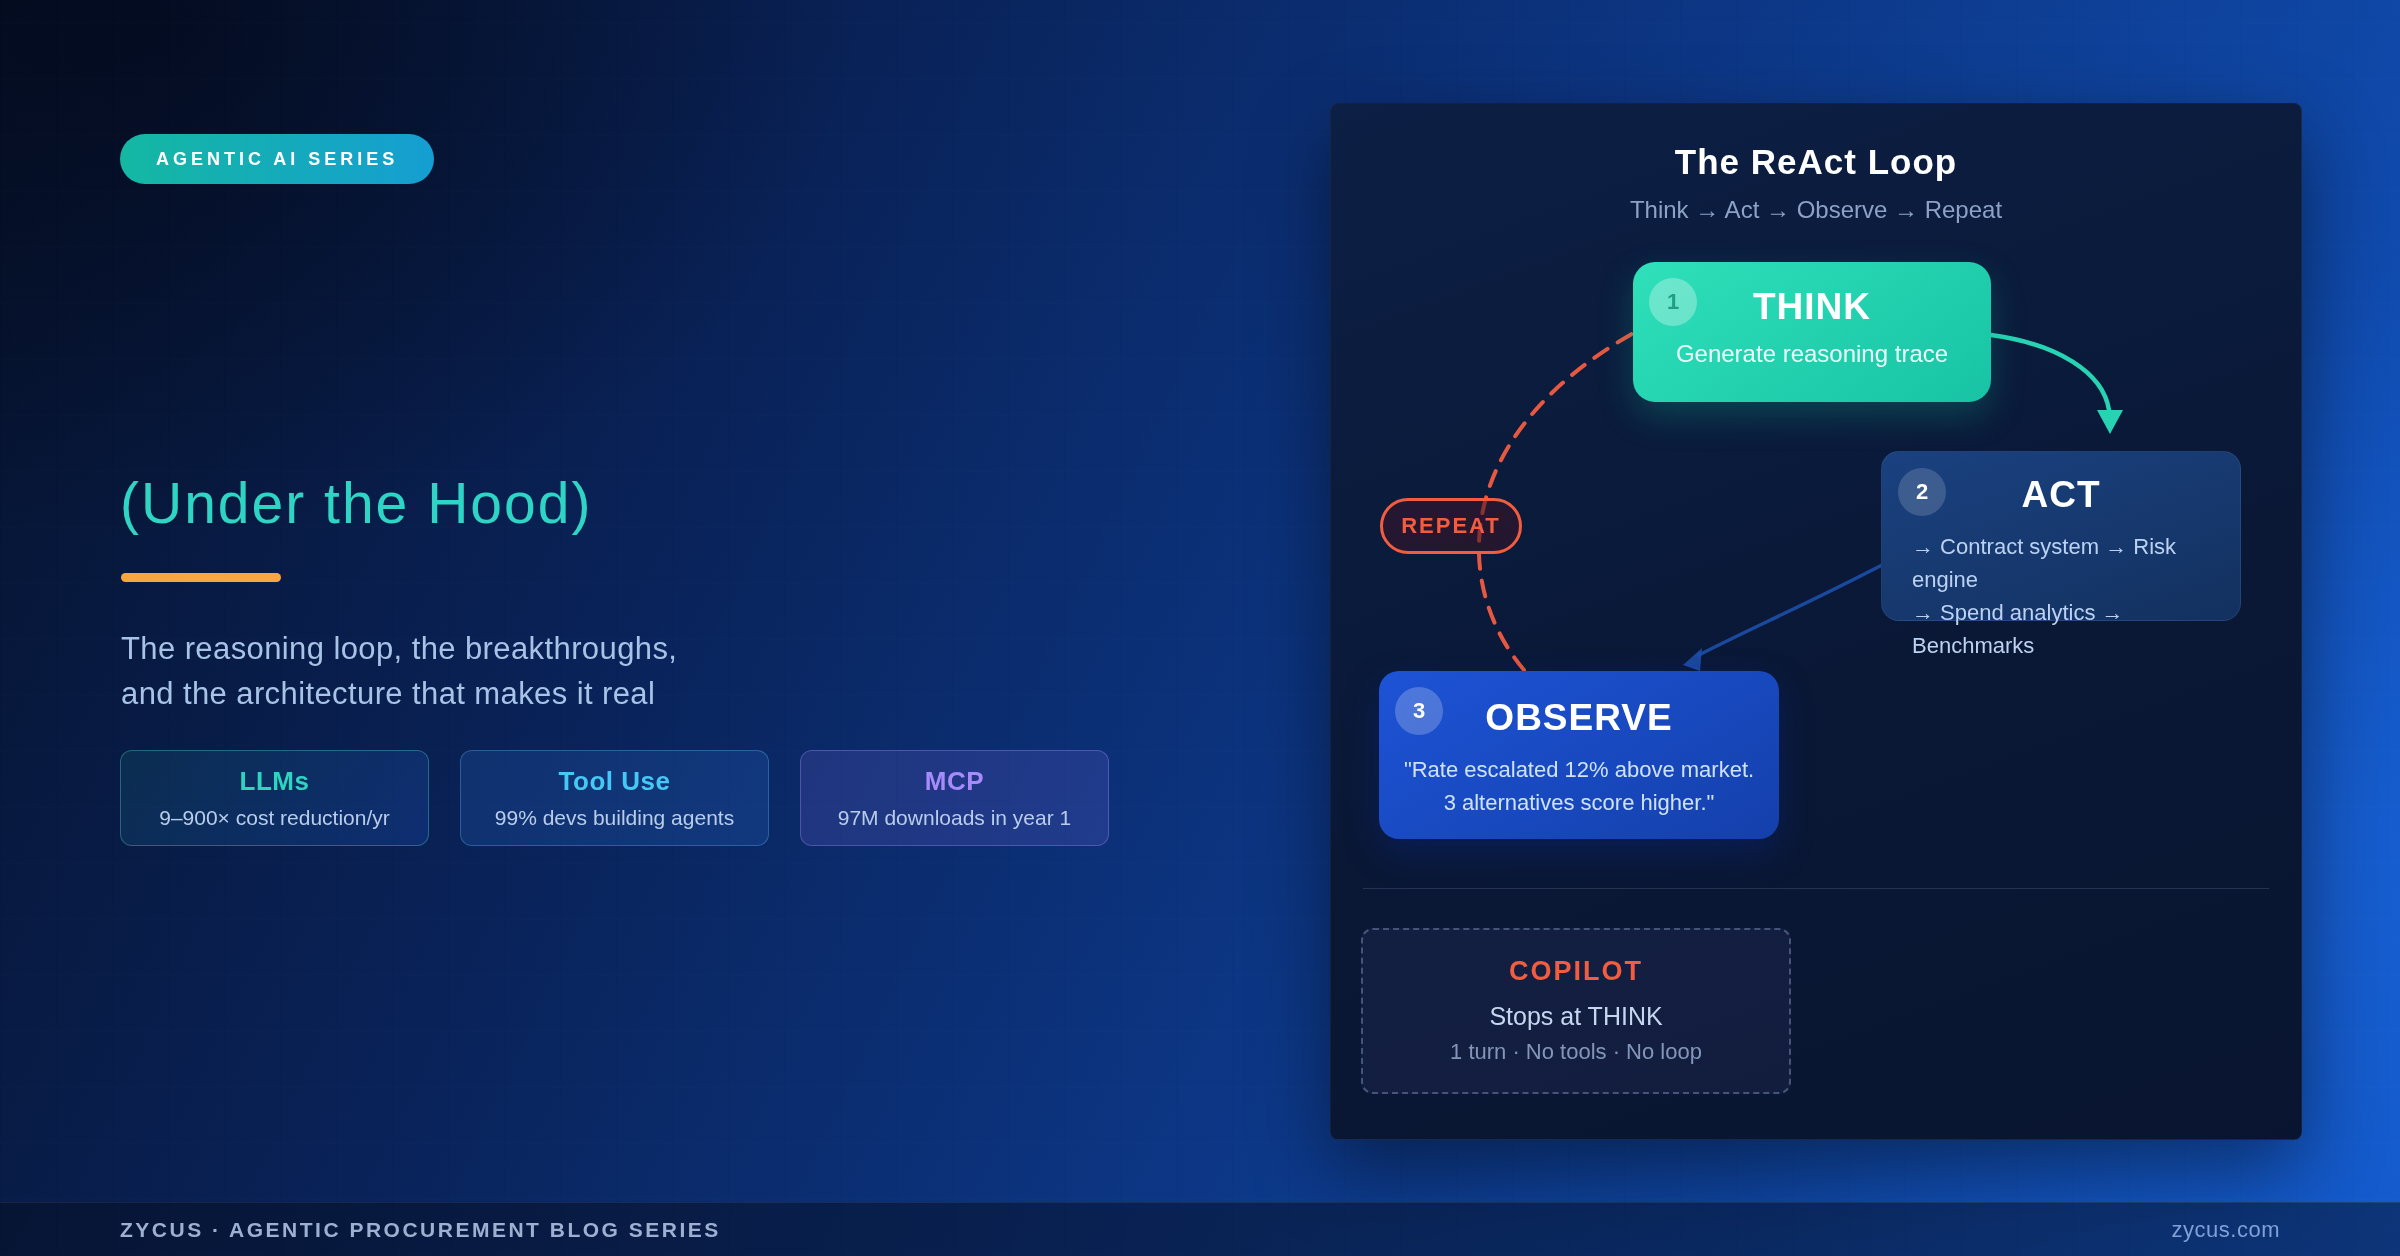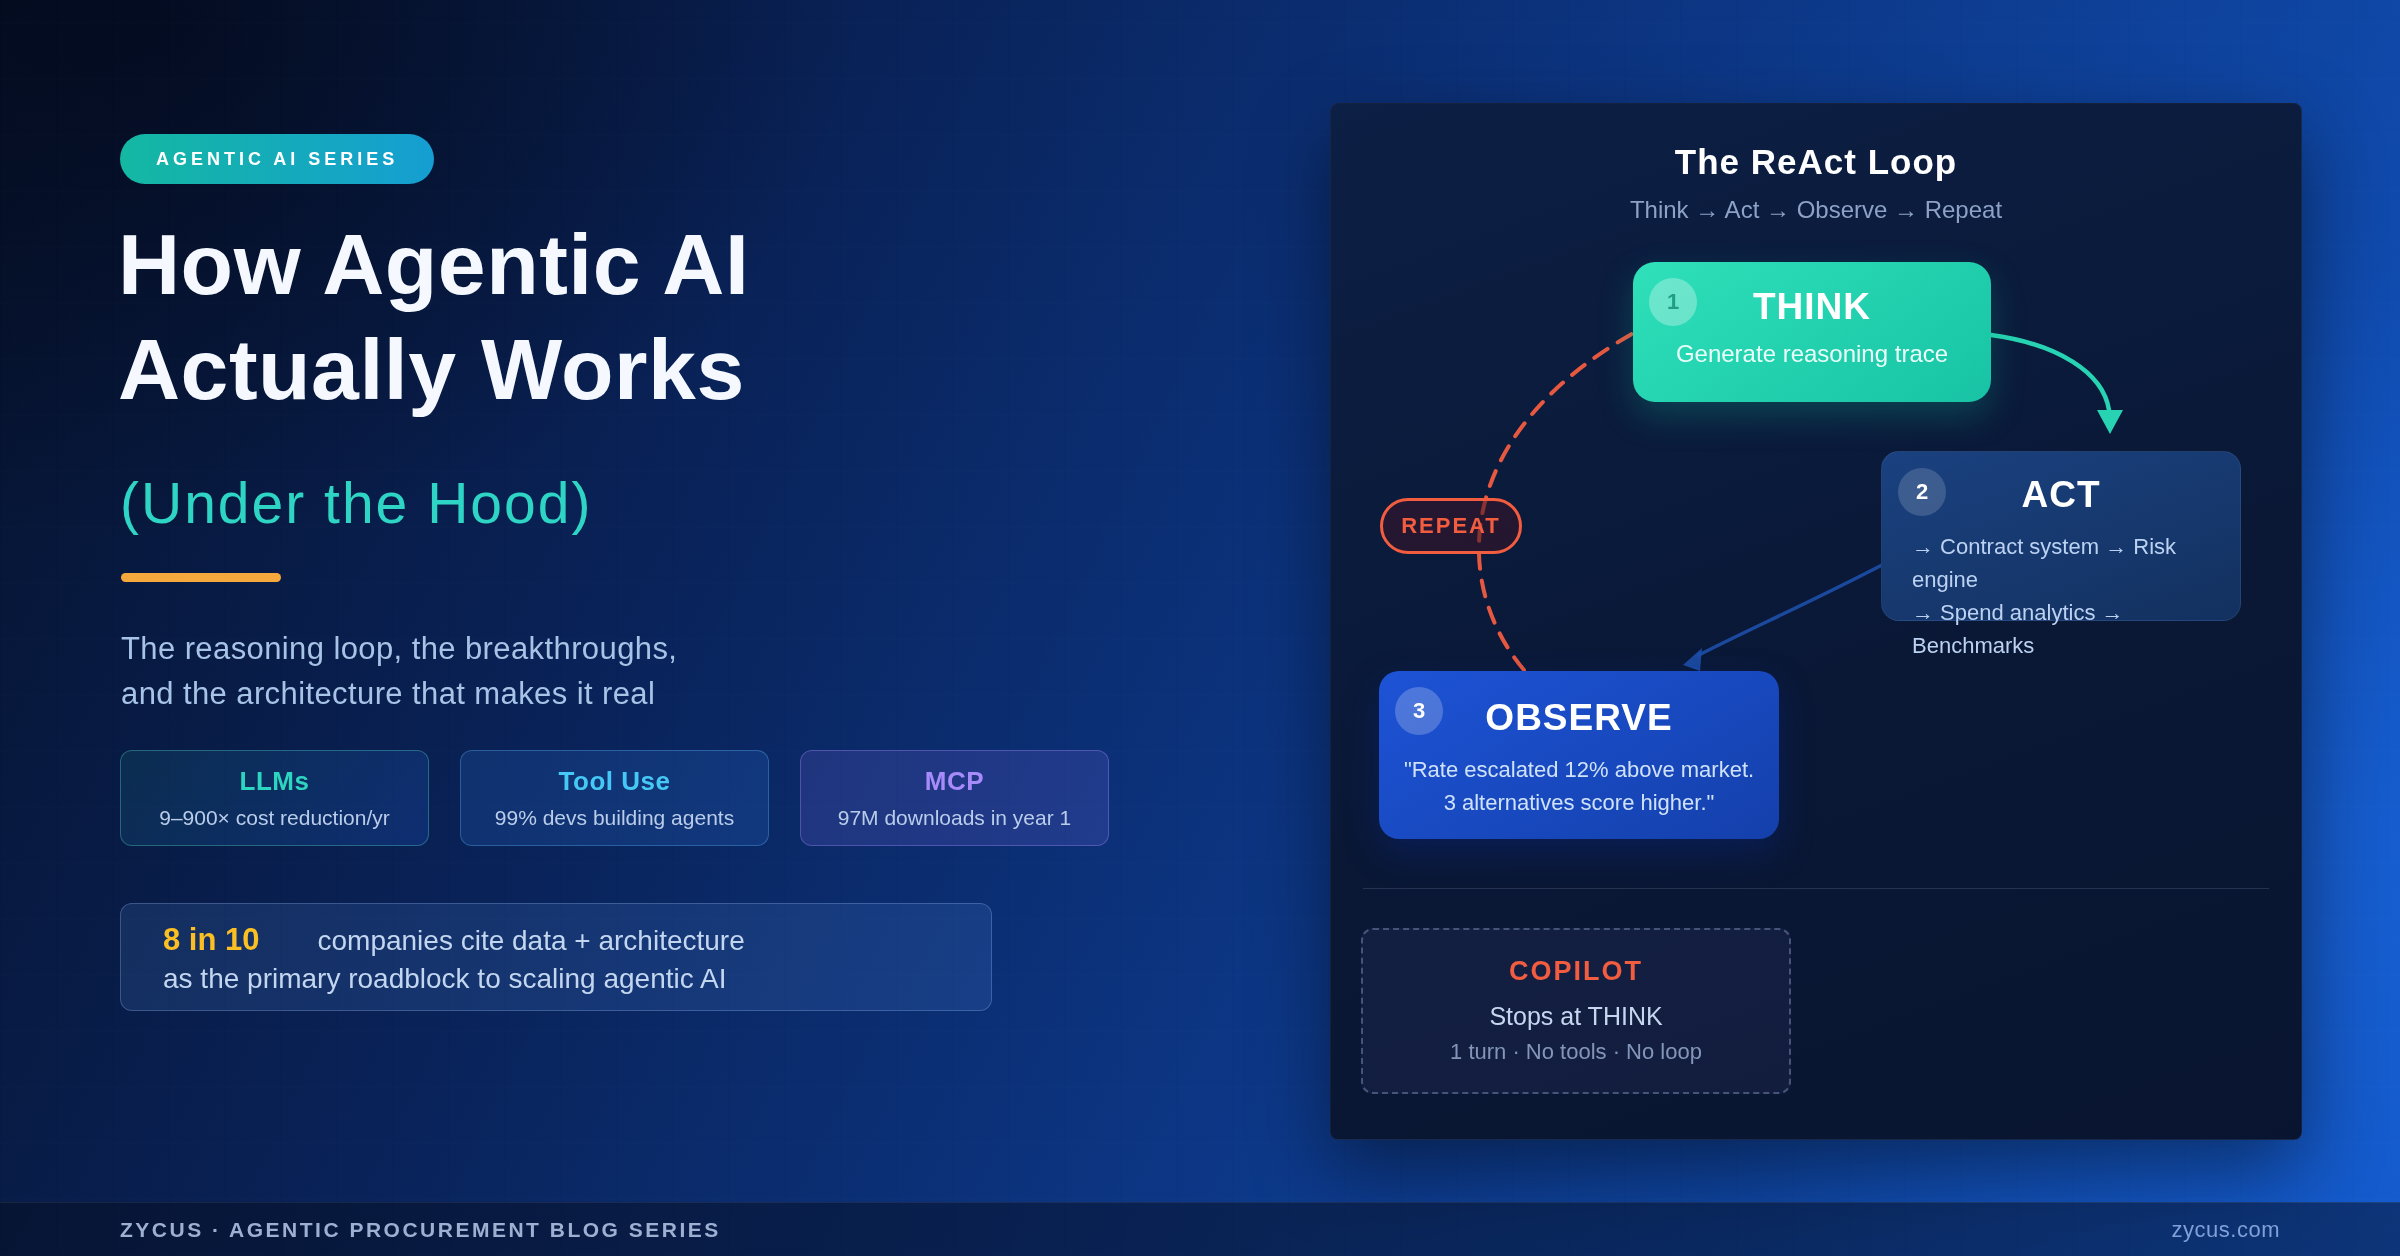--- a/index.html
+++ b/index.html
@@ -143,24 +143,20 @@
   .footer-right{color:#7fa0d8;font-size:22px;text-decoration:none;letter-spacing:.5px;}
 </style>
 </head>
 <body>
 
 <div class="page">
   <div class="texture"></div>
 
   <div class="series-badge">AGENTIC AI SERIES</div>
 
-  <div class="page-title">
-    <div>How Agentic AI</div>
-    <div>Actually Works</div>
-  </div>
 
   <div class="page-subtitle">(Under the Hood)</div>
   <div class="accent-underline"></div>
 
   <div class="lede">
     <div>The reasoning loop, the breakthroughs,</div>
     <div>and the architecture that makes it real</div>
   </div>
 
   <div class="chips">
@@ -171,26 +167,20 @@
     <div class="chip chip-tooluse">
       <div class="chip-label">Tool Use</div>
       <div class="chip-detail">99% devs building agents</div>
     </div>
     <div class="chip chip-mcp">
       <div class="chip-label">MCP</div>
       <div class="chip-detail">97M downloads in year 1</div>
     </div>
   </div>
 
-  <div class="stat-callout">
-    <div class="stat-line1">
-      <span class="stat-figure">8 in 10</span><span>companies cite data + architecture</span>
-    </div>
-    <div class="stat-line2">as the primary roadblock to scaling agentic AI</div>
-  </div>
 
   <div class="panel">
     <div class="diagram-title">The ReAct Loop</div>
     <div class="diagram-subtitle">Think → Act → Observe → Repeat</div>
 
     <svg class="arrows" viewBox="0 0 970 1035">
 
       <path d="M 553 460 C 470 503 416 526 366 552" fill="none" stroke="#1d4fa8" stroke-width="3.5" opacity="0.9"></path>
       <polygon points="352,561 371,544 369,567" fill="#1d4fa8" opacity="0.9"></polygon>
 

